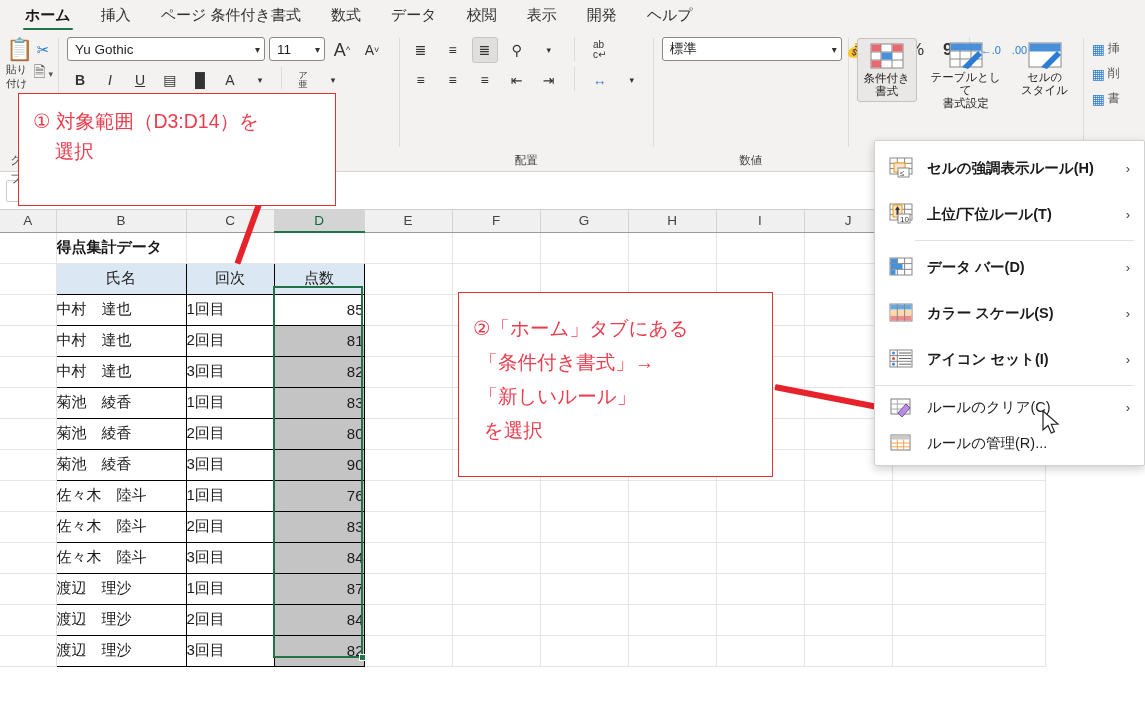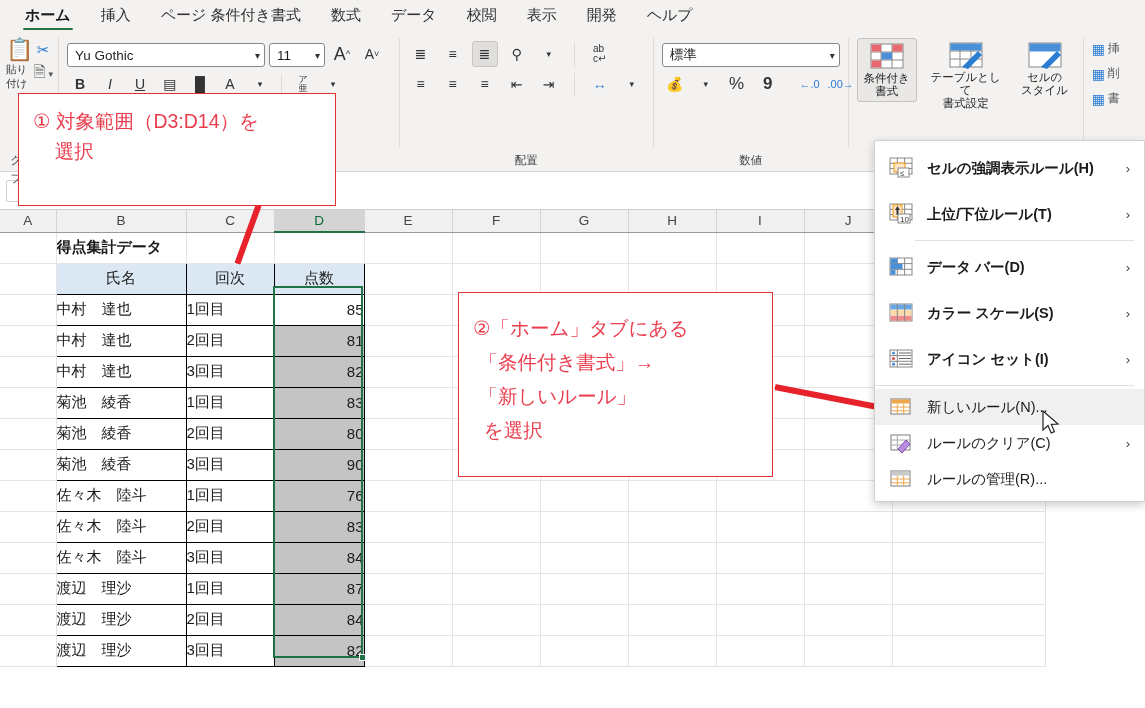--- a/index.html
+++ b/index.html
@@ -43,21 +43,21 @@
 
   
   .clip { width:56px; }
   .clipcol { display:flex; flex-direction:column; align-items:center; gap:2px; padding-top:2px;}
   .bigpaste { font-size:22px; color:#444; line-height:1; }
   .minirow { display:flex; align-items:center; gap:3px; font-size:14px; color:#555;}
   .tinylbl { font-size:10.5px; color:#333; }
 
   
   .fontgrp { width:340px; }
-  .rowline { display:flex; align-items:flex-end; gap:4px; height:30px; }
+  .rowline { display:flex; align-items:flex-start; gap:4px; height:30px; }
   .combo {
     background:#fff; border:1px solid #8a8886; border-radius:3px;
     height:24px; display:flex; align-items:center; padding:0 4px 0 7px;
     font-size:13.5px; color:#201f1e; position:relative;
   }
   .combo .cv { flex:1; overflow:hidden; white-space:nowrap; }
   .combo .chev { font-size:10px; color:#333; margin-left:4px; }
   .fontname { width:198px; }
   .fontsize { width:56px; }
   .ibtn {
@@ -230,21 +230,21 @@
         <div class="sep" style="height:24px;margin:0 6px;"></div>
         <div class="ibtn" style="color:#2b7cd3;">↔</div>
         <div class="ibtn" style="font-size:9px;">▾</div>
       </div>
     </div>
     <div class="grp-label">配置</div>
   </div>
   <div class="sep"></div>
 
   <div class="grp numgrp">
-    <div class="grp-body" style="flex-direction:column;">
+    <div class="grp-body" style="flex-direction:row;">
       <div class="rowline">
         <div class="combo" style="width:180px;">
           <span class="cv">標準</span>
           <span class="chev">▾</span>
         </div>
       </div>
       <div class="rowline" style="gap:5px;">
         <div class="ibtn">💰</div>
         <div class="ibtn" style="font-size:9px;">▾</div>
         <div class="ibtn" style="font-size:17px;">%</div>
@@ -651,33 +651,20 @@
         <line x1="10" y1="10.5" x2="22" y2="10.5" stroke="#666"></line>
         <line x1="10" y1="16.2" x2="22" y2="16.2" stroke="#666"></line>
       </svg>
     </span>
     <span class="mtxt">アイコン セット(I)</span>
     <span class="marrow">›</span>
   </div>
 
   <div class="mdiv" style="margin-left:0;"></div>
 
-  <div class="mi small hl">
-    <span class="mico">
-      <svg width="26" height="22" viewBox="0 0 26 22">
-        <rect x="2" y="3" width="19" height="15" fill="#fff" stroke="#7d7d7d"></rect>
-        <rect x="2.5" y="3.5" width="18" height="4" fill="#f0a64a"></rect>
-        <line x1="2" y1="11" x2="21" y2="11" stroke="#f0a64a"></line>
-        <line x1="2" y1="14.8" x2="21" y2="14.8" stroke="#f0a64a"></line>
-        <line x1="8.3" y1="7.5" x2="8.3" y2="18" stroke="#f0a64a"></line>
-        <line x1="14.7" y1="7.5" x2="14.7" y2="18" stroke="#f0a64a"></line>
-      </svg>
-    </span>
-    <span class="mtxt">新しいルール(N)...</span>
-  </div>
 
   <div class="mi small">
     <span class="mico">
       <svg width="26" height="22" viewBox="0 0 26 22">
         <rect x="2" y="3" width="19" height="15" fill="#fff" stroke="#7d7d7d"></rect>
         <line x1="2" y1="8" x2="21" y2="8" stroke="#aaa"></line>
         <line x1="2" y1="13" x2="21" y2="13" stroke="#aaa"></line>
         <line x1="8.3" y1="3" x2="8.3" y2="18" stroke="#aaa"></line>
         <path d="M9 17 L17 8 L21 12 L13 21 Z" fill="#b98ee0" stroke="#7a4fa8"></path>
       </svg>

